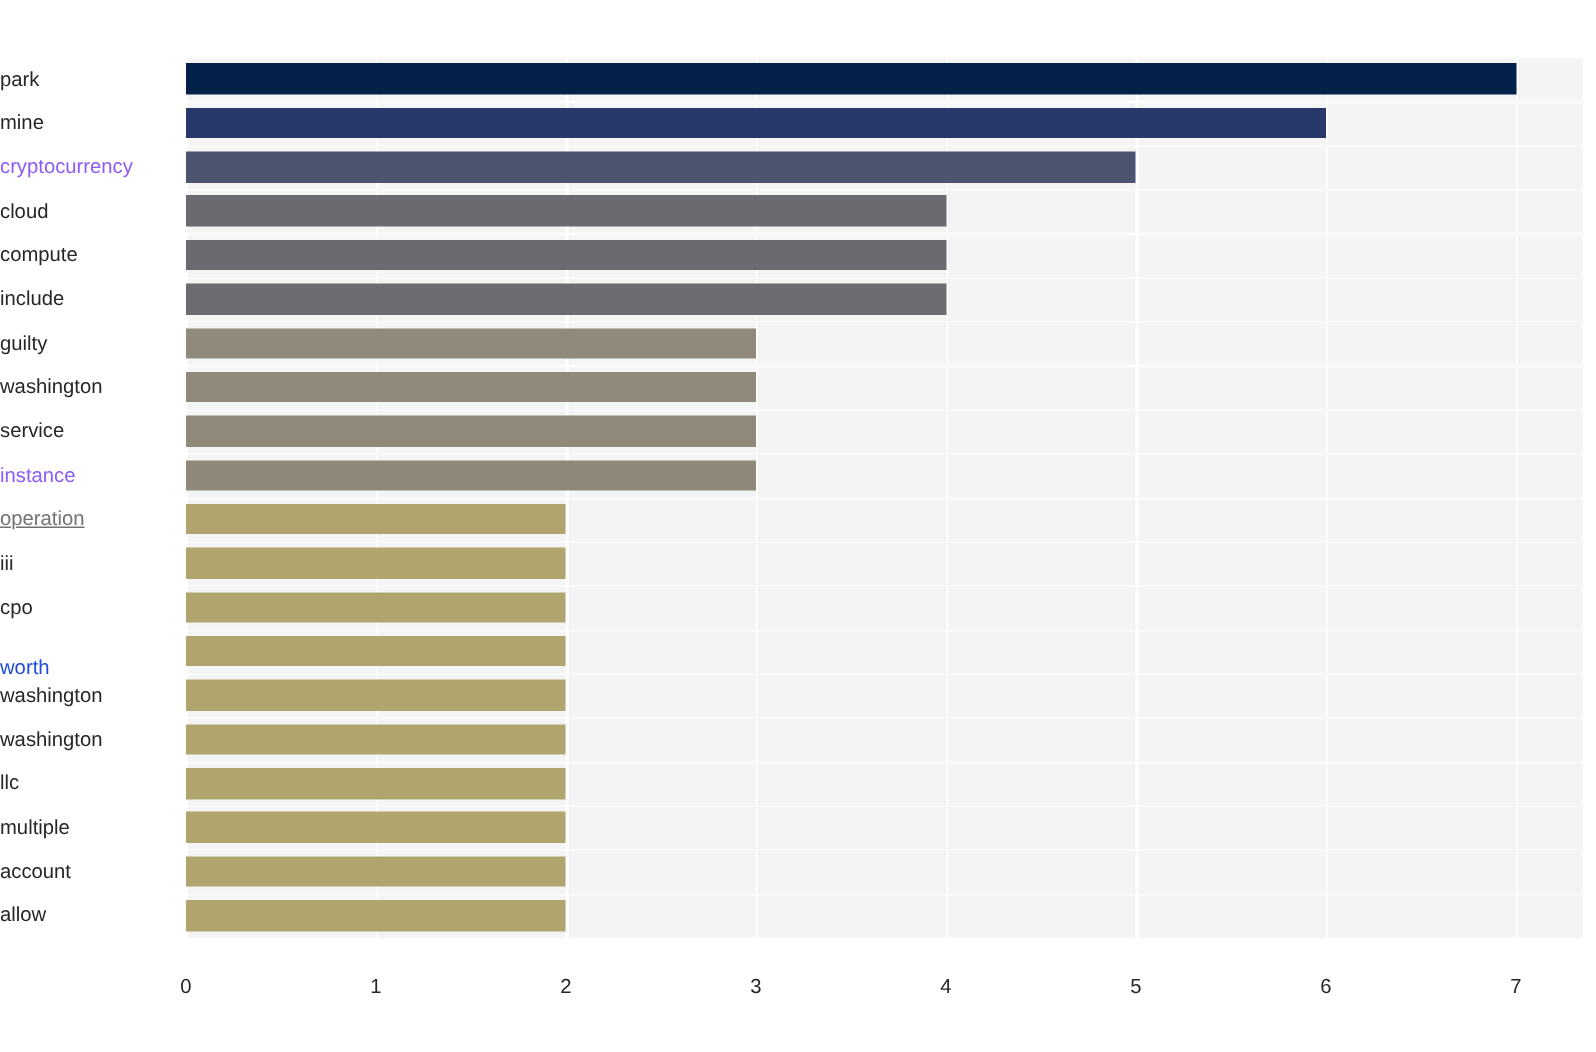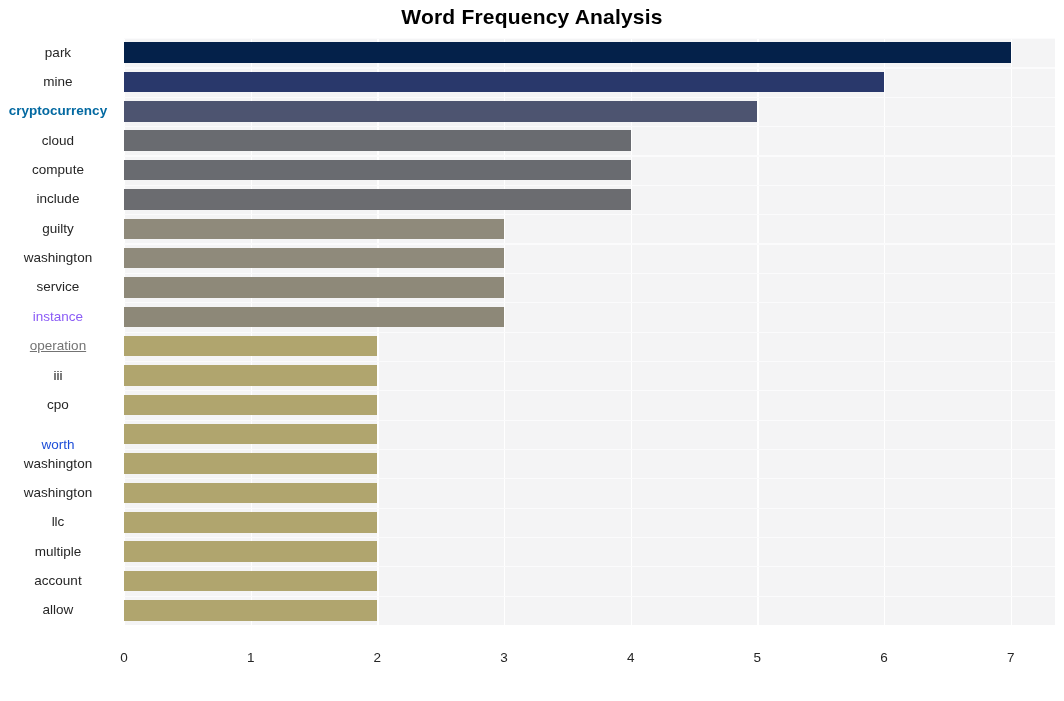--- a/index.html
+++ b/index.html
@@ -79,21 +79,21 @@
     position: absolute;
     left: 0;
     top: 38px;
     width: 116px;
     height: 587px;
   }
   .ylabel {
     position: absolute;
     right: 0;
     width: 116px;
-    text-align: center;
+    text-align: left;
     font-size: 13.5px;
     color: #262626;
     line-height: 14px;
   }
   
   #xlabels {
     position: absolute;
     left: 124px;
     top: 650px;
     width: 931px;
@@ -116,21 +116,20 @@
     text-align: center;
     font-size: 13.5px;
     color: #262626;
   }
 </style>
 </head>
 <body>
 
 <div id="figure">
 
-  <div id="chart-title">Word Frequency Analysis</div>
 
   <div id="plot-area">
     <div id="grid-v">
         <div class="gridline-v" style="left: 0px; background: rgb(255, 255, 255);"></div>
         <div class="gridline-v" style="left: 126.667px; background: rgb(255, 255, 255);"></div>
         <div class="gridline-v" style="left: 253.333px; background: rgb(255, 255, 255);"></div>
         <div class="gridline-v" style="left: 380px; background: rgb(255, 255, 255);"></div>
         <div class="gridline-v" style="left: 506.667px; background: rgb(255, 255, 255);"></div>
         <div class="gridline-v" style="left: 633.333px; background: rgb(255, 255, 255);"></div>
         <div class="gridline-v" style="left: 760px; background: rgb(255, 255, 255);"></div>
@@ -218,21 +217,21 @@
         </div>
         <div class="bar-row" style="top: 557.65px; height: 29.35px;">
           <div class="bar" title="allow: 2" style="width: 253.333px; background: rgb(176, 165, 110); top: 4.425px;"></div>
         </div>
       </div>
   </div>
 
   <div id="ylabels">
       <div class="ylabel" style="top: 7.675px; color: rgb(38, 38, 38);">park</div>
       <div class="ylabel" style="top: 37.025px; color: rgb(38, 38, 38);">mine</div>
-      <div class="ylabel" style="top: 66.375px; color: #0369a1; font-weight: bold;">cryptocurrency</div>
+      <div class="ylabel" style="top: 66.375px; color: #8b5cf6;">cryptocurrency</div>
       <div class="ylabel" style="top: 95.725px; color: rgb(38, 38, 38);">cloud</div>
       <div class="ylabel" style="top: 125.075px; color: rgb(38, 38, 38);">compute</div>
       <div class="ylabel" style="top: 154.425px; color: rgb(38, 38, 38);">include</div>
       <div class="ylabel" style="top: 183.775px; color: rgb(38, 38, 38);">guilty</div>
       <div class="ylabel" style="top: 213.125px; color: rgb(38, 38, 38);">washington</div>
       <div class="ylabel" style="top: 242.475px; color: rgb(38, 38, 38);">service</div>
       <div class="ylabel" style="top: 271.825px; color: #8b5cf6;">instance</div>
       <div class="ylabel" style="top: 301.175px; color: #737373; text-decoration: underline;">operation</div>
       <div class="ylabel" style="top: 330.525px; color: rgb(38, 38, 38);">iii</div>
       <div class="ylabel" style="top: 359.875px; color: rgb(38, 38, 38); padding-left: 20px;">cpo</div>

